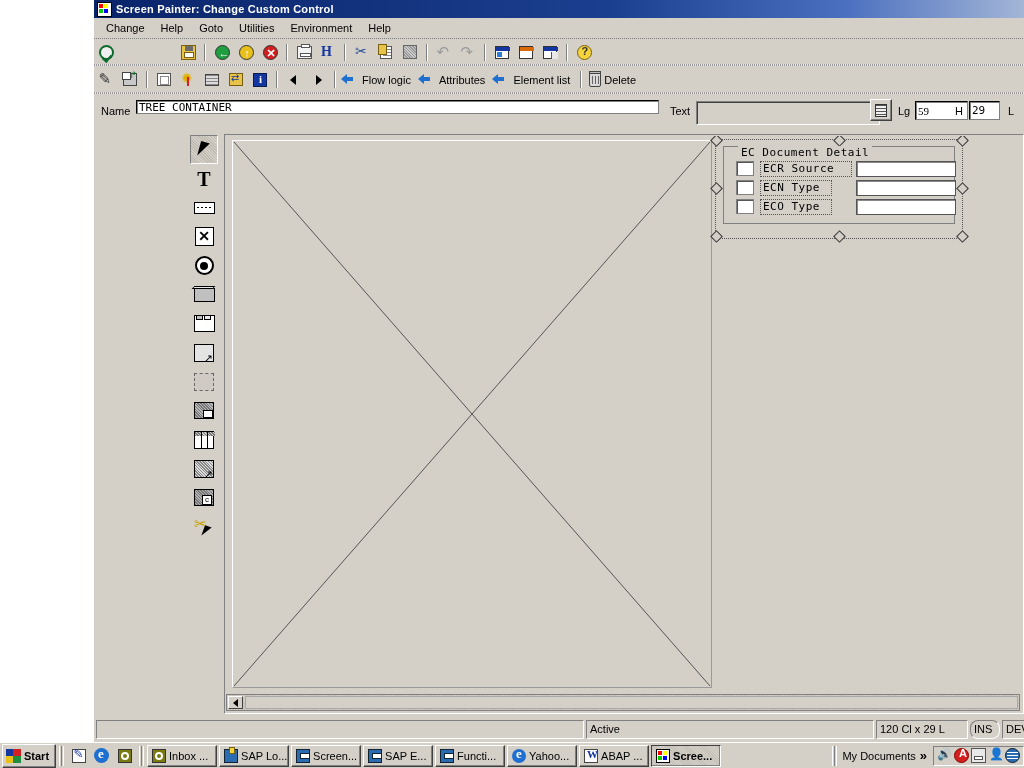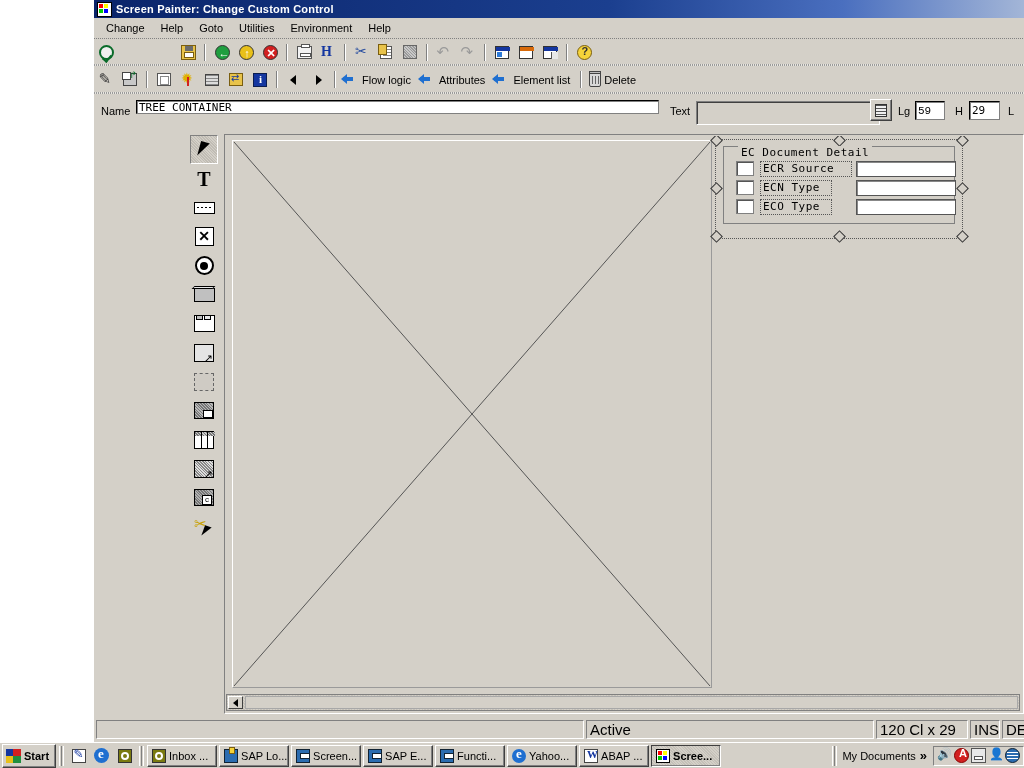--- a/index.html
+++ b/index.html
@@ -153,21 +153,21 @@
   .lbl-text{position:absolute;left:576px;top:11px;font-size:11px;}
   .inp-text{position:absolute;left:602px;top:7px;width:178px;height:20px;background:#d4d0c8;
     border:1px solid #808080;border-right-color:#fff;border-bottom-color:#fff;box-shadow:inset 1px 1px 0 #404040;}
   .btn-sq{position:absolute;left:776px;top:5px;width:20px;height:20px;background:#d4d0c8;
     border:1px solid #fff;border-right-color:#404040;border-bottom-color:#404040;
     box-shadow:inset -1px -1px 0 #808080, inset 1px 1px 0 #d4d0c8;
     display:flex;align-items:center;justify-content:center;}
   .btn-sq .g{width:12px;height:13px;background:#f0f0f0;border:1px solid #333;box-sizing:border-box;
     background-image:repeating-linear-gradient(to bottom,#555 0 1px,#f0f0f0 1px 3px);}
   .lbl-lg{position:absolute;left:804px;top:11px;font-size:11px;}
-  .inp-lg{position:absolute;left:821px;top:7px;width:30px;height:19px;font-family:Liberation Mono, monospace;}
+  .inp-lg{position:absolute;left:821px;top:7px;width:53px;height:19px;font-family:Liberation Serif, serif;}
   .lbl-h{position:absolute;left:861px;top:11px;font-size:11px;}
   .inp-h{position:absolute;left:875px;top:7px;width:31px;height:19px;font-family:"DejaVu Sans Mono","Liberation Mono",monospace;}
   .lbl-l{position:absolute;left:914px;top:11px;font-size:11px;}
 
   
   .palette{position:absolute;left:96px;top:135px;width:30px;height:408px;background:#d4d0c8;}
   .ptool{width:28px;height:29px;margin-bottom:0px;position:relative;
     display:flex;align-items:center;justify-content:center;}
   .ptool.sel{border:1px solid #808080;border-right-color:#fff;border-bottom-color:#fff;
     background:repeating-linear-gradient(45deg,#c0bcb4 0 1px,#d4d0c8 1px 2px);box-sizing:border-box;}
@@ -255,25 +255,25 @@
     box-sizing:border-box;display:flex;align-items:center;justify-content:center;}
   .hsb-btn:after{content:"";width:0;height:0;border-style:solid;
     border-width:4px 5px 4px 0;border-color:transparent #000 transparent transparent;}
   .hsb-track{position:absolute;left:18px;top:1px;right:1px;height:13px;background:#d4d0c8;
     border:1px solid #a8a8a8;box-sizing:border-box;}
 
   
   .statusbar{position:absolute;left:0;top:718px;width:936px;height:24px;background:#d4d0c8;}
   .sb-cell{position:absolute;top:2px;height:19px;background:#d4d0c8;
     border:1px solid #808080;border-right-color:#fff;border-bottom-color:#fff;
-    box-sizing:border-box;font-size:15px;line-height:17px;padding-left:3px;overflow:hidden;}
+    box-sizing:border-box;font-size:11px;line-height:17px;padding-left:3px;overflow:hidden;}
   .sb-msg{left:2px;width:488px;}
   .sb-active{left:492px;width:288px;}
   .sb-size{left:782px;width:92px;}
-  .sb-ins{left:876px;width:30px;}
+  .sb-ins{left:876px;width:30px;border-radius:8px;}
   .sb-dev{left:908px;width:26px;}
 
   
   .taskbar{position:absolute;left:0;top:742px;width:1024px;height:26px;background:#d4d0c8;
     border-top:1px solid #fff;box-sizing:border-box;display:flex;align-items:center;}
   .start{margin-left:2px;height:22px;display:flex;align-items:center;padding:0 6px 0 3px;
     background:#d4d0c8;border:1px solid #fff;border-right-color:#404040;border-bottom-color:#404040;
     box-shadow:inset -1px -1px 0 #808080;font-weight:bold;font-size:11px;flex:none;}
   .start .flag{width:15px;height:14px;margin-right:3px;position:relative;flex:none;
     background:linear-gradient(to bottom,#d22020 0 50%,#1f8f3f 50% 100%);}

